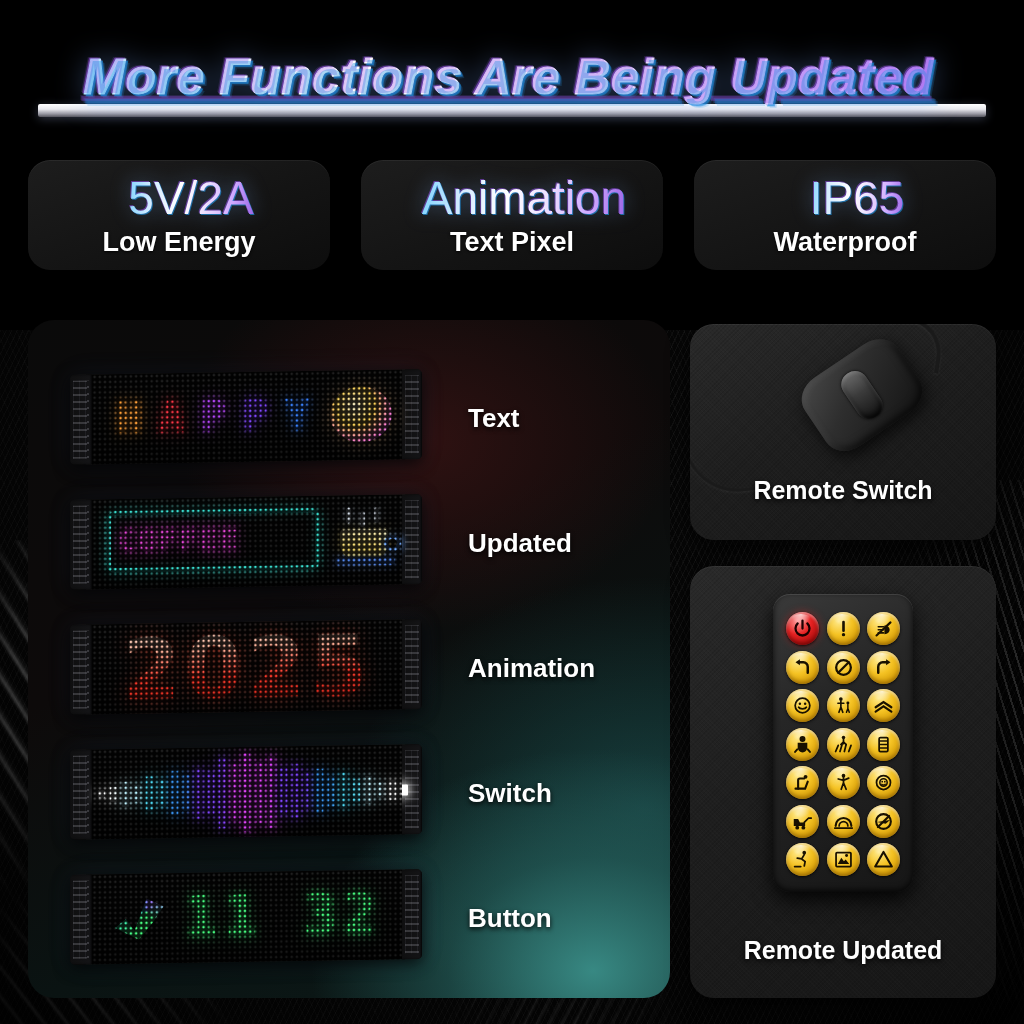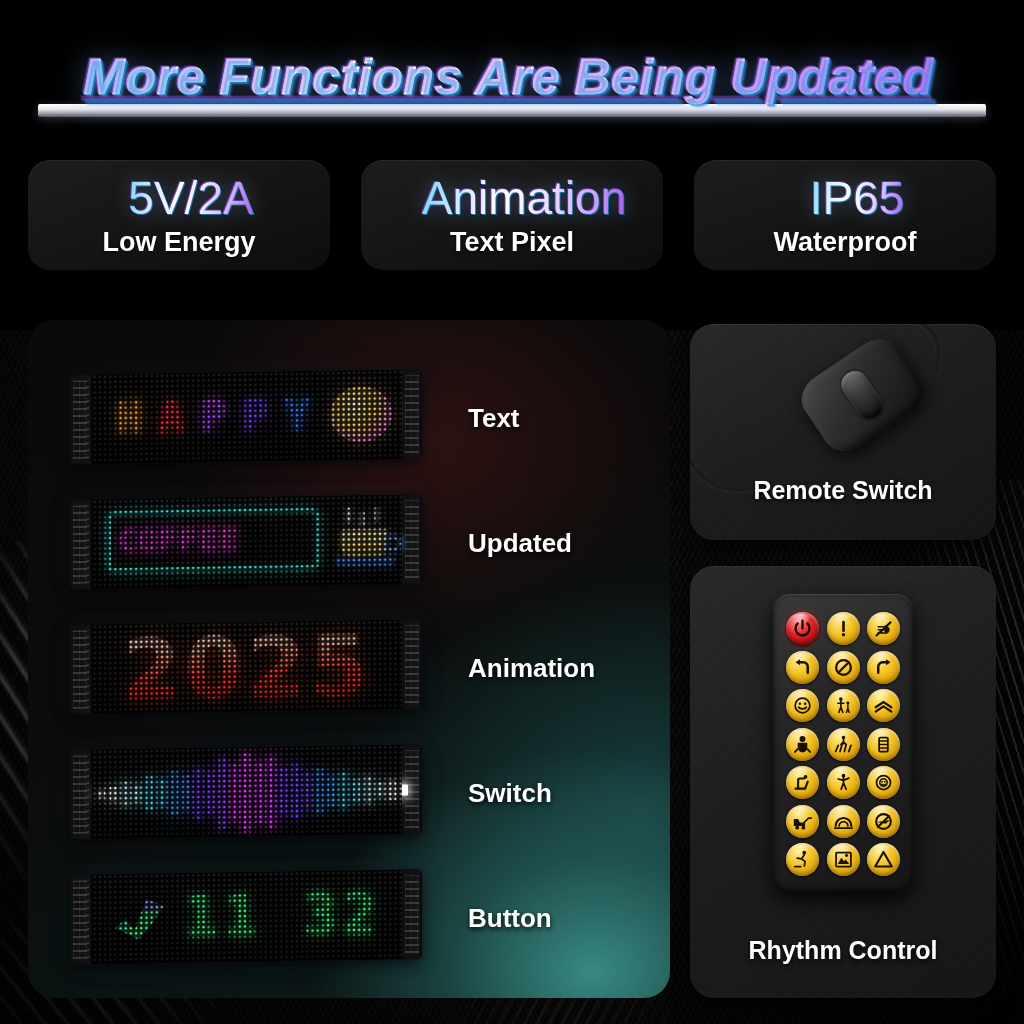--- a/index.html
+++ b/index.html
@@ -511,14 +511,14 @@
             <circle cx="15.5" cy="7.5" r="1.7" fill="#191100"></circle>
           </svg>
         </div>
         <div class="rbtn">
           <svg viewBox="0 0 24 24">
             <path d="M12 3.4L21.5 20H2.5z" stroke="#191100" stroke-width="2.4" fill="none" stroke-linejoin="round"></path>
           </svg>
         </div>
       </div>
     </div>
-  <div class="rcard-label" style="top:370px">Rhythm Control</div>
+  <div class="rcard-label" style="top:370px">Remote Updated</div>
 </div>
 
 </body></html>

